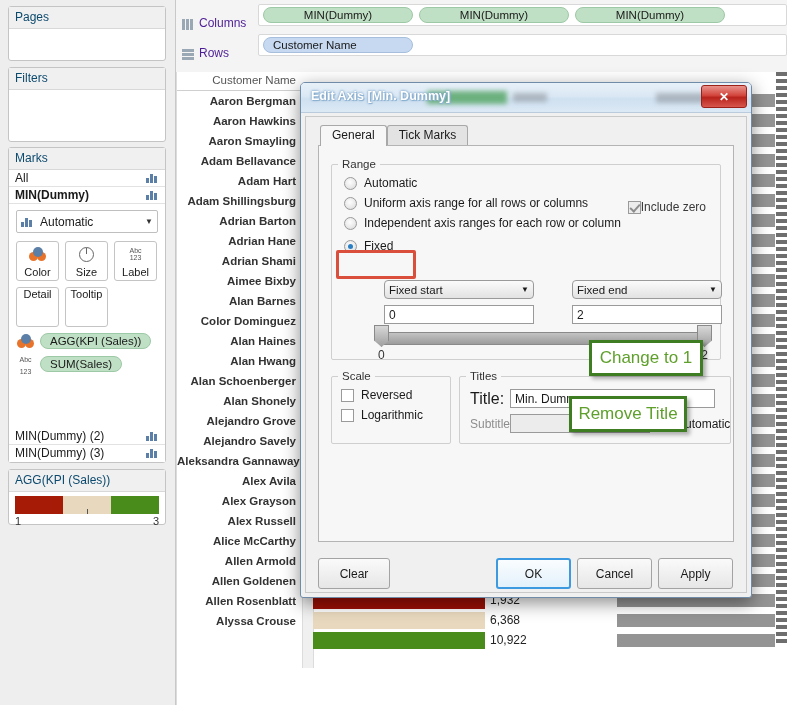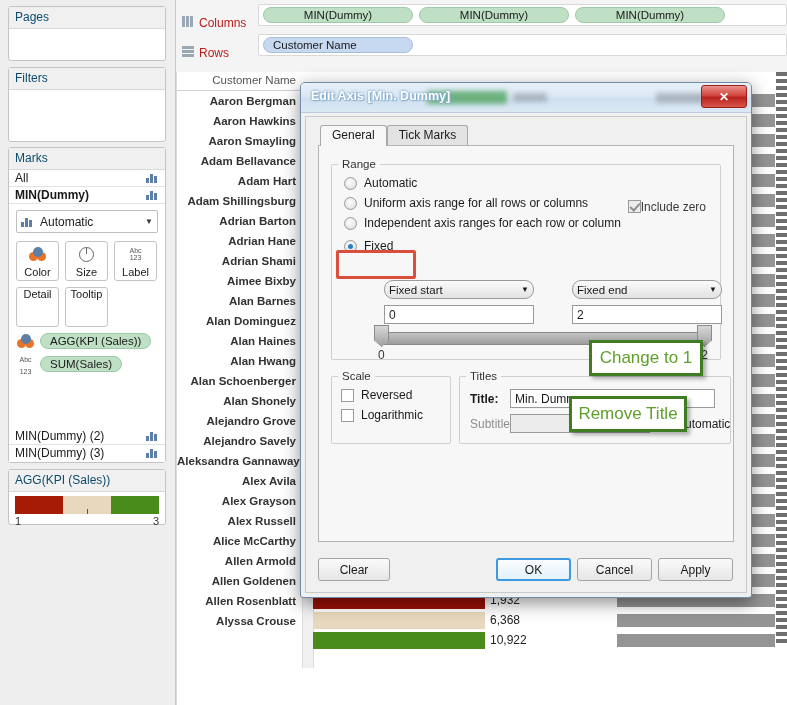--- a/index.html
+++ b/index.html
@@ -88,21 +88,21 @@
   }
   .pill.blue { background:#c6d9f1; border-color:#a7bedd; }
 
   .legend-bar { display:flex; height:18px; margin:4px 6px 0 6px; position:relative; }
   .legend-bar .seg { height:100%; }
   .legend-nums { display:flex; justify-content:space-between; margin:1px 6px 0 6px; font-size:11px; color:#333; }
 
   
   #shelves { position:absolute; left:176px; top:0; width:611px; height:72px; background:#f4f4f4; }
   .shelf { display:flex; align-items:center; height:30px; padding-left:6px; gap:6px; }
-  .shelf-label { width:70px; display:flex; align-items:flex-start; gap:5px; font-size:12px; color:#b91c1c;margin-top:16px; }
+  .shelf-label { width:70px; display:flex; align-items:flex-end; gap:5px; font-size:12px; color:#4c1d95;margin-top:16px; }
   .shelf-drop { flex:1; display:flex; align-items:center; gap:6px; background:#fff; border:1px solid #d8d8d8;
                 height:22px; border-radius:2px; padding:0 4px; box-sizing:border-box; }
   .col-icon { display:inline-block; width:12px;height:11px;position:relative;}
   .col-icon i{position:absolute;top:0;width:3px;height:11px;background:#9aa7b4;display:block;}
   .col-icon i:nth-child(1){left:0;} .col-icon i:nth-child(2){left:4px;} .col-icon i:nth-child(3){left:8px;}
   .row-icon { display:inline-block; width:12px;height:11px;position:relative;}
   .row-icon i{position:absolute;left:0;height:3px;width:12px;background:#9aa7b4;display:block;}
   .row-icon i:nth-child(1){top:0;} .row-icon i:nth-child(2){top:4px;} .row-icon i:nth-child(3){top:8px;}
 
   
@@ -178,26 +178,26 @@
     border:1px solid #9a9a9a; box-sizing:border-box; position:relative; flex:none;
   }
   .radio.on:after{content:"";position:absolute;left:3px;top:3px;width:5px;height:5px;border-radius:50%;background:#2a7ec4;}
   .chk { width:13px;height:13px;border:1px solid #9a9a9a;background:#fff;box-sizing:border-box;
          position:relative; flex:none; }
   .chk.dis { background:#ececec; }
   .chk.on:after{content:"";position:absolute;left:3px;top:0px;width:4px;height:8px;
                 border:solid #3b6fa8; border-width:0 2px 2px 0; transform:rotate(42deg);}
   .chk.on.dis:after{border-color:#8d8d8d;}
 
-  .incl-zero { position:absolute; right:14px; top:30px; display:flex; align-items:flex-start; 
+  .incl-zero { position:absolute; right:14px; top:30px; display:flex; align-items:flex-end; 
                font-size:12px; color:#3a3a3a; }
 
   .redbox { position:absolute; border:3px solid #d94f3c; border-radius:2px; pointer-events:none; }
 
-  .combo { width:150px; height:19px; border:1px solid #9a9a9a; border-radius:9px;
+  .combo { width:150px; height:19px; border:1px solid #9a9a9a; border-radius:4px;
            background:linear-gradient(to bottom,#fbfbfb,#e2e2e2);
            display:flex; align-items:center; padding:0 4px; font-size:11.5px; box-sizing:border-box; }
   .combo .caret { margin-left:auto; font-size:8px; }
   .txtbox { width:150px; height:19px; border:1px solid #9a9a9a; background:#fff;
             display:flex; align-items:center; padding:0 4px; font-size:12px; box-sizing:border-box; }
 
   .slider-track { position:absolute; left:52px; top:162px; right:16px; height:11px;
                   background:linear-gradient(to bottom,#c3c3c3,#9c9c9c); border:1px solid #8a8a8a; }
   .sl-handle { position:absolute; top:155px; width:13px; height:20px;
                background:linear-gradient(to bottom,#d8d8d8,#a0a0a0); border:1px solid #8a8a8a; }
@@ -205,21 +205,21 @@
   .sl-handle.right { right:8px; clip-path:polygon(0 0,100% 0,100% 70%,50% 100%,0 70%); }
   .sl-num { position:absolute; top:178px; font-size:12px; color:#333; }
 
   .greenbox {
     position:absolute; border:3px solid #3f7d22; background:#ffffff; color:#5fa02c;
     font-size:17px; display:flex; align-items:center; justify-content:center;
     box-shadow:3px 3px 4px rgba(0,0,0,.30);
   }
 
   .btnrow { position:absolute; left:12px; right:12px; bottom:10px; height:24px; }
-  .dlgbtn { position:absolute; height:23px; border:1px solid #a3a3a3; border-radius:3px;
+  .dlgbtn { position:absolute; height:31px; border:1px solid #a3a3a3; border-radius:3px;
             background:linear-gradient(to bottom,#fafafa,#e6e6e6);
             display:flex; align-items:center; justify-content:center; font-size:12px; box-sizing:border-box; }
   .dlgbtn.focus { border:2px solid #3d9ae0; background:linear-gradient(to bottom,#fafdff,#e3f1fb); }
 
   .redcheck { position:absolute; left:59px; top:115px; width:26px; height:30px; pointer-events:none; }
 
   
   #right-dashes { position:absolute; right:0; top:0; width:12px; height:570px; }
   #right-dashes div { width:100%; height:4px; background:#6e6e6e; margin-bottom:3px; }
 </style>
@@ -398,21 +398,21 @@
           <div class="name-cell">Aaron Hawkins</div>
           <div class="name-cell">Aaron Smayling</div>
           <div class="name-cell">Adam Bellavance</div>
           <div class="name-cell">Adam Hart</div>
           <div class="name-cell">Adam Shillingsburg</div>
           <div class="name-cell">Adrian Barton</div>
           <div class="name-cell">Adrian Hane</div>
           <div class="name-cell">Adrian Shami</div>
           <div class="name-cell">Aimee Bixby</div>
           <div class="name-cell">Alan Barnes</div>
-          <div class="name-cell">Alan Dominguez</div>
+          <div class="name-cell">Color Dominguez</div>
           <div class="name-cell">Alan Haines</div>
           <div class="name-cell">Alan Hwang</div>
           <div class="name-cell">Alan Schoenberger</div>
           <div class="name-cell">Alan Shonely</div>
           <div class="name-cell">Alejandro Grove</div>
           <div class="name-cell">Alejandro Savely</div>
           <div class="name-cell">Aleksandra Gannaway</div>
           <div class="name-cell">Alex Avila</div>
           <div class="name-cell">Alex Grayson</div>
           <div class="name-cell">Alex Russell</div>
@@ -723,21 +723,21 @@
           </div>
           <div class="radio-line" style="margin-left:9px;">
             <span class="chk"></span>
             <span>Logarithmic</span>
           </div>
         </fieldset>
 
         <fieldset class="grp" id="grp-titles">
           <legend>Titles</legend>
           <div style="display:flex;align-items:center;gap:8px;margin:7px 0 0 10px;">
-            <span style="width:32px;font-size:12px;font-weight:bold;">Title:</span>
+            <span style="width:32px;font-size:16px;">Title:</span>
             <div class="txtbox" style="width:205px;">
               <span>Min. Dummy</span>
             </div>
           </div>
           <div style="display:flex;align-items:center;gap:8px;margin:6px 0 0 10px;">
             <span style="width:32px;font-size:12px;color:#8d8d8d;">Subtitle:</span>
             <div class="txtbox" style="width:140px;background:#ececec;">
               <span></span>
             </div>
             <div style="display:flex;align-items:center;gap:6px;font-size:12px;">

